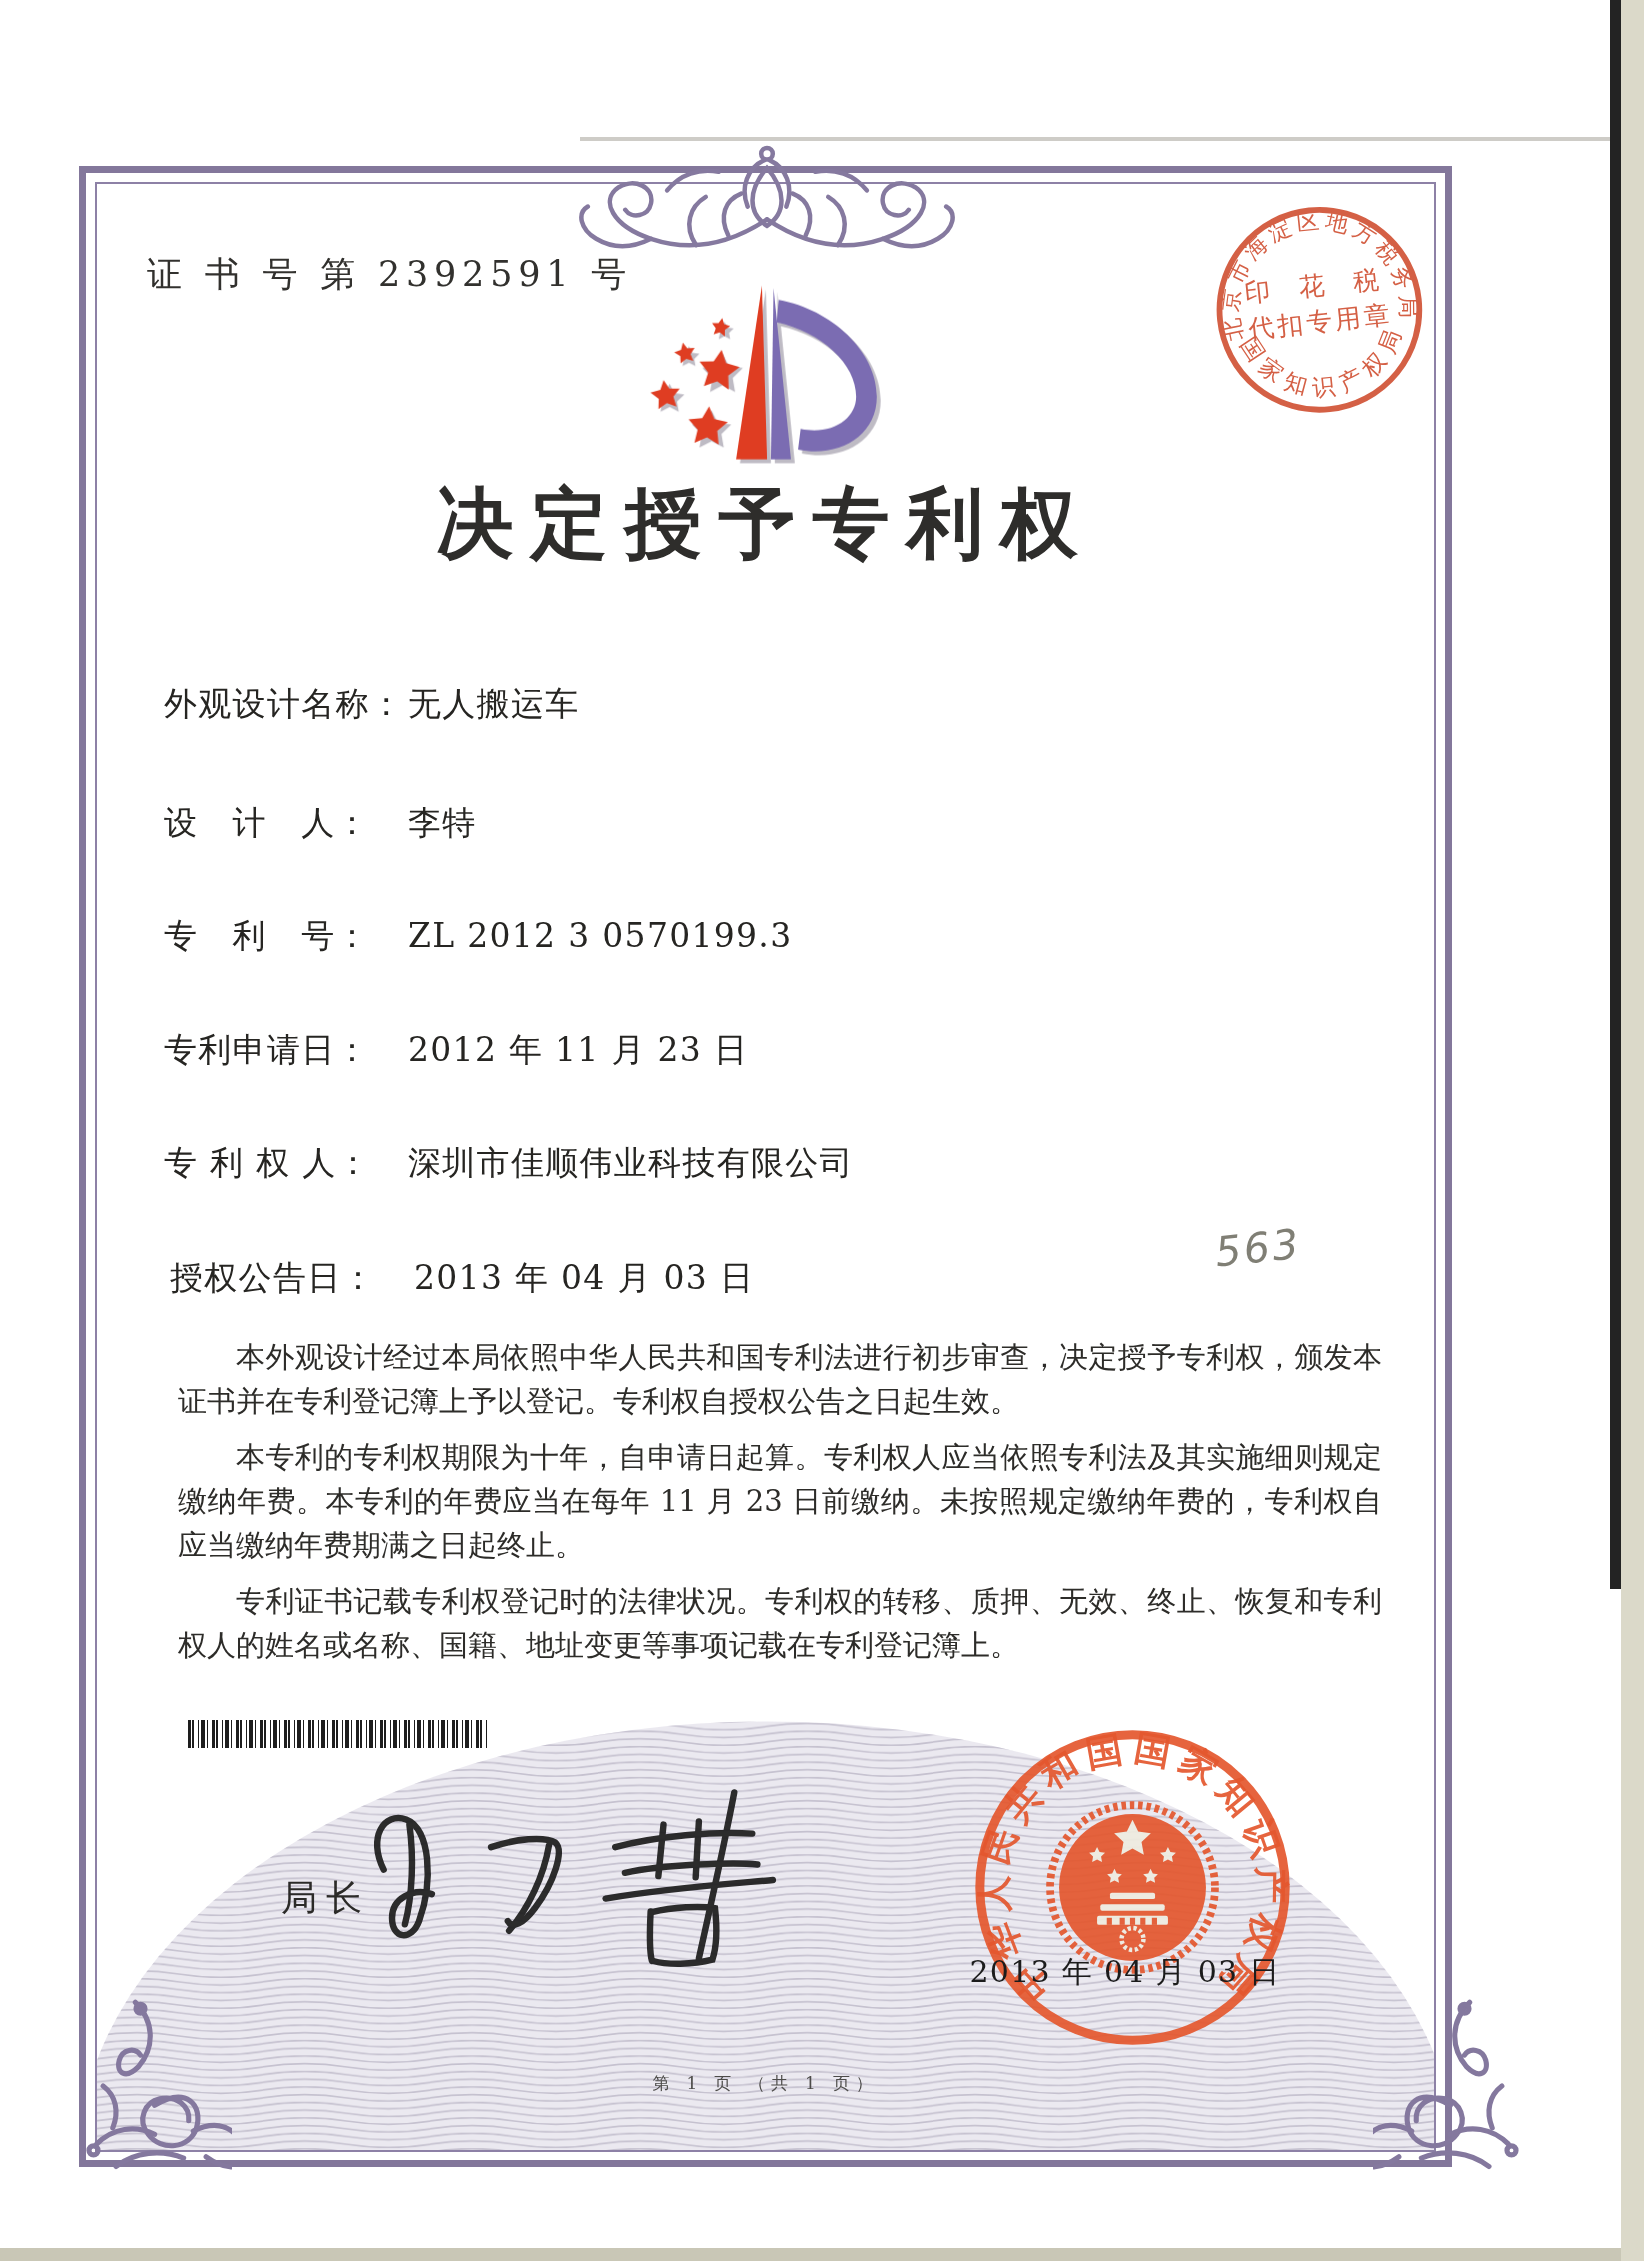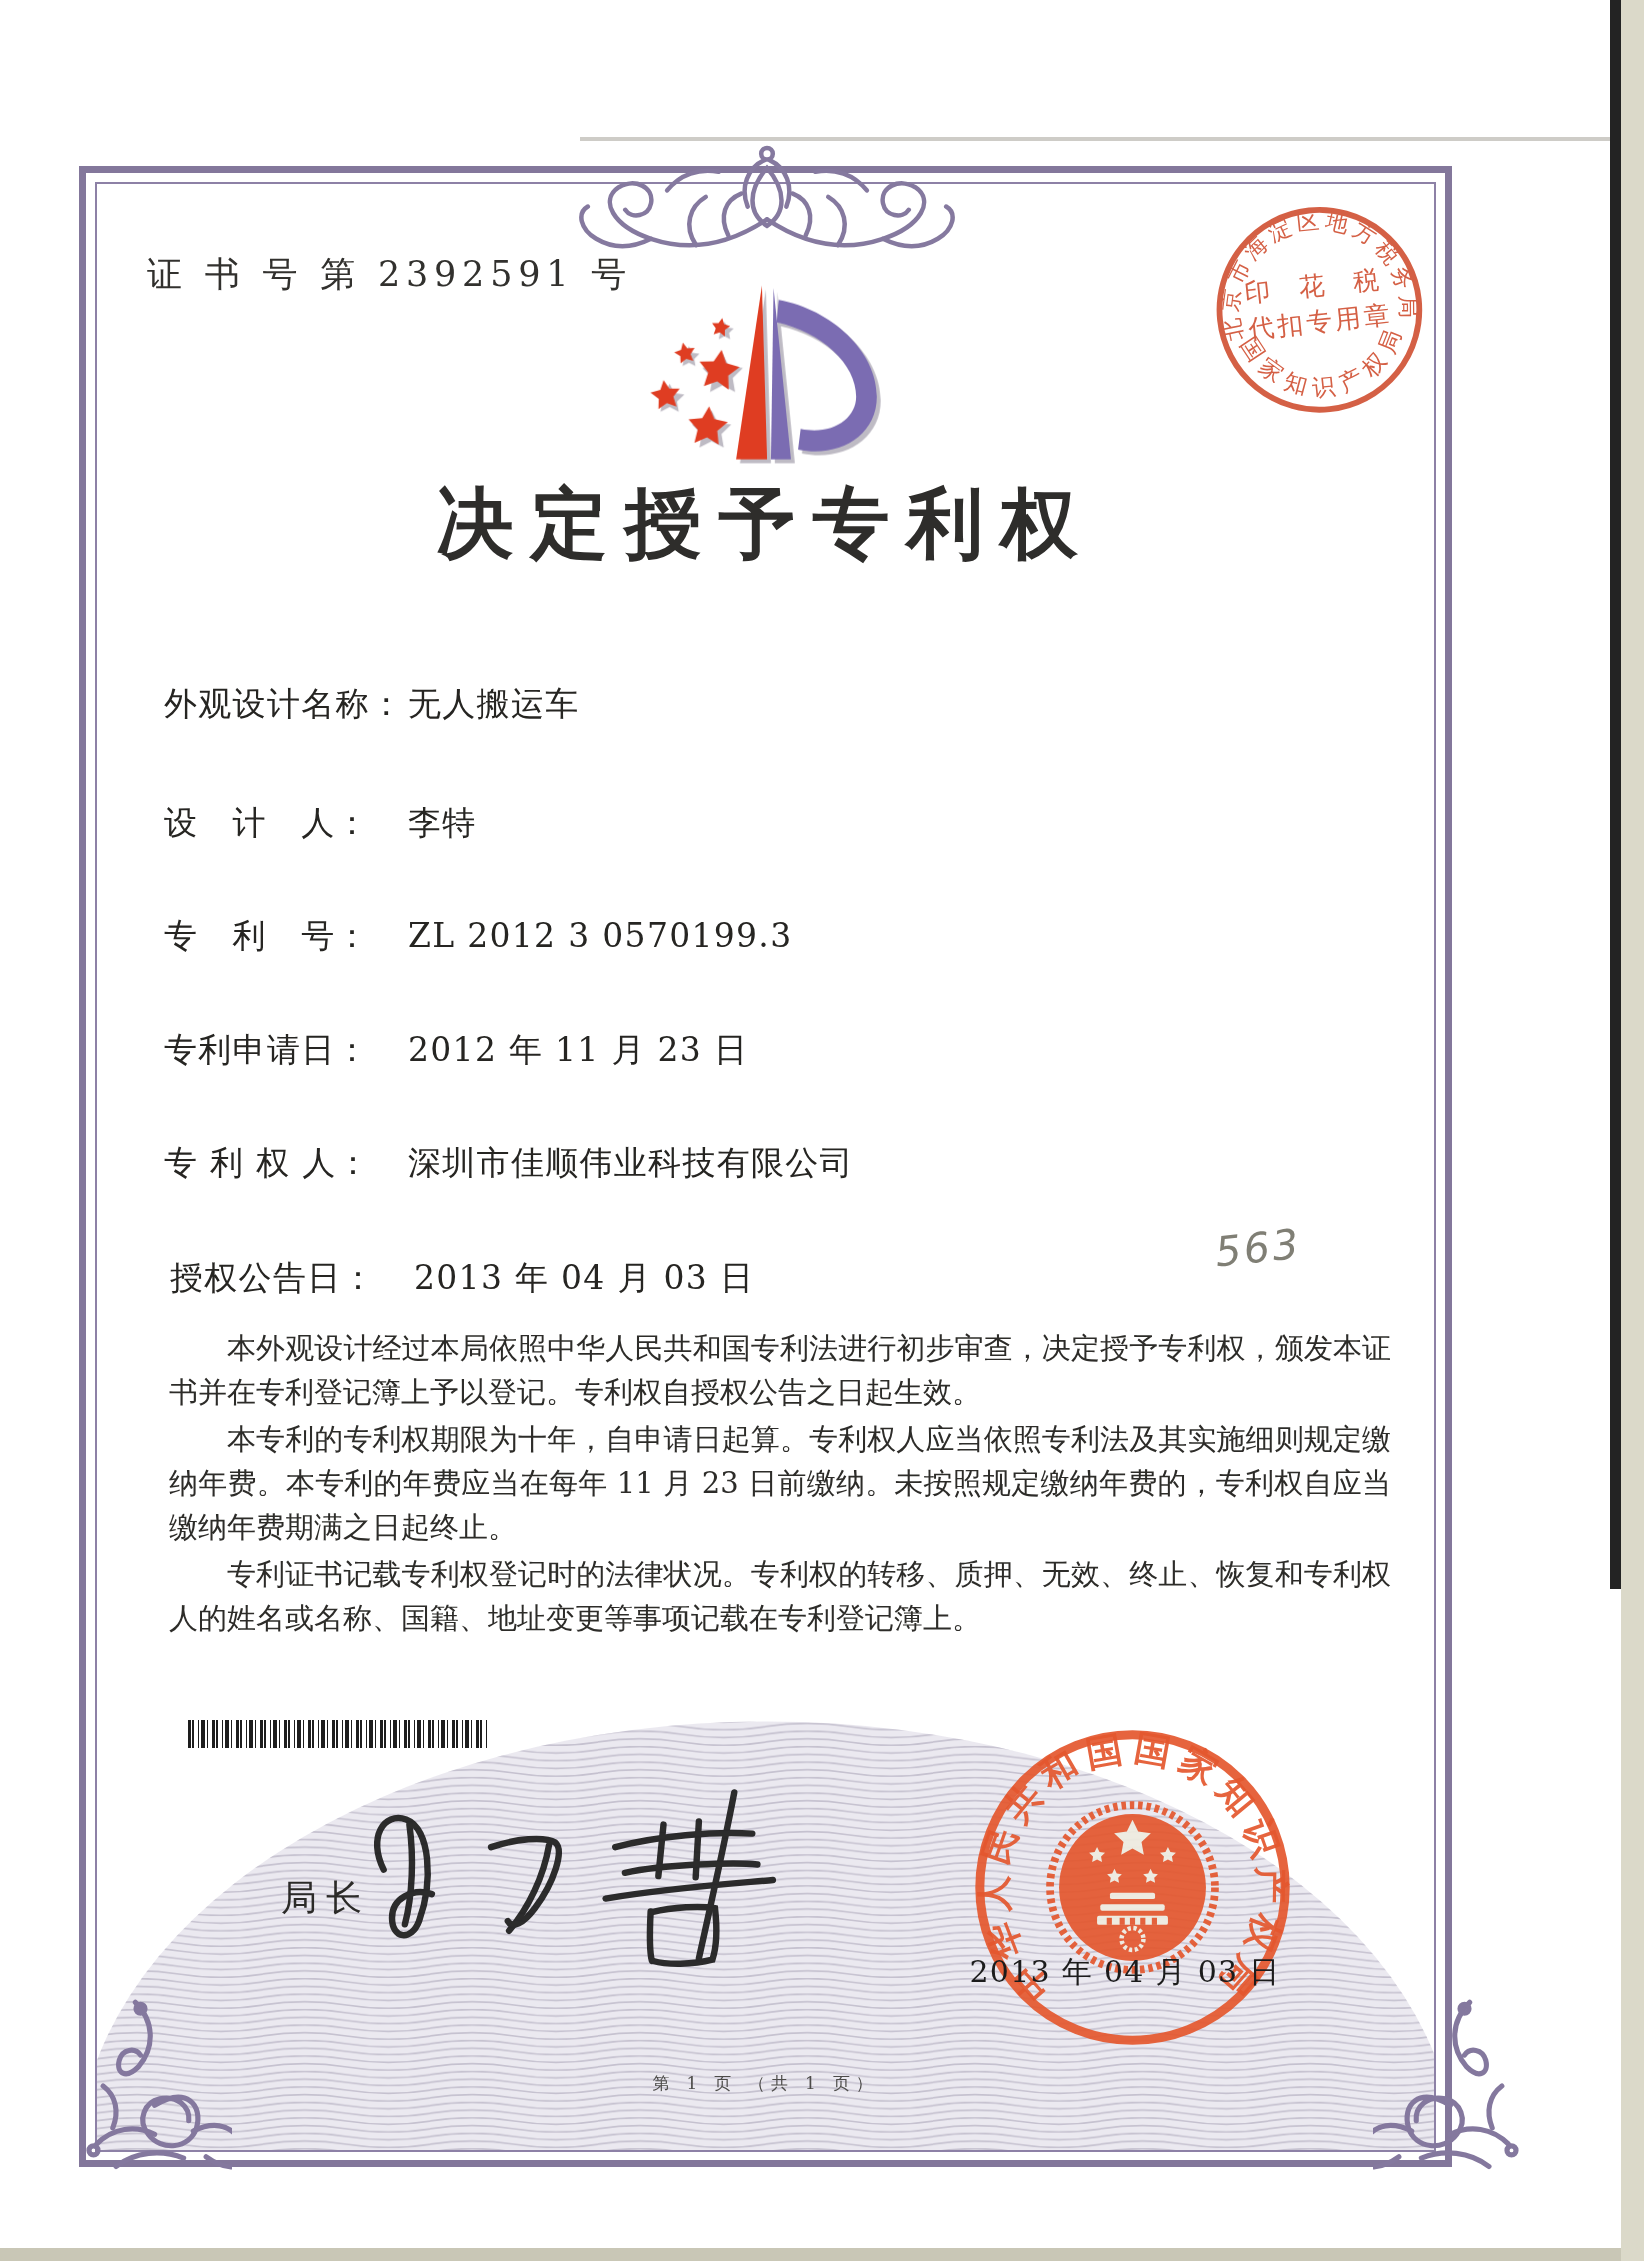--- a/index.html
+++ b/index.html
@@ -26,21 +26,21 @@
   .title{
     left:93px;top:473px;width:1345px;text-align:center;
     font-size:77px;font-weight:bold;letter-spacing:17px;color:#2e2d2b;white-space:nowrap;
   }
   .field-row{left:164px;font-size:33px;color:#262522;white-space:nowrap;letter-spacing:1.3px;}
   .field-row .lbl{display:inline-block;min-width:244px;}
   .body-text{
     left:166px;top:1323px;width:1228px;
     font-size:29px;line-height:44px;text-align:justify;color:#2d2c29;
   }
-  .body-text p{margin:3px;text-indent:2em;}
+  .body-text p{margin:12px;text-indent:2em;}
   .barcode{
     left:188px;top:1720px;width:300px;height:28px;
     background:repeating-linear-gradient(90deg,
       #1d1d1d 0 2.6px,transparent 2.6px 4.5px,
       #1d1d1d 4.5px 5.8px,transparent 5.8px 9.7px,
       #1d1d1d 9.7px 11px,transparent 11px 13px,
       #1d1d1d 13px 17px,transparent 17px 18.7px,
       #1d1d1d 18.7px 20px,transparent 20px 24px);
   }
   .director-label{left:281px;top:1874px;font-size:36px;letter-spacing:9px;color:#2b2a28;}

